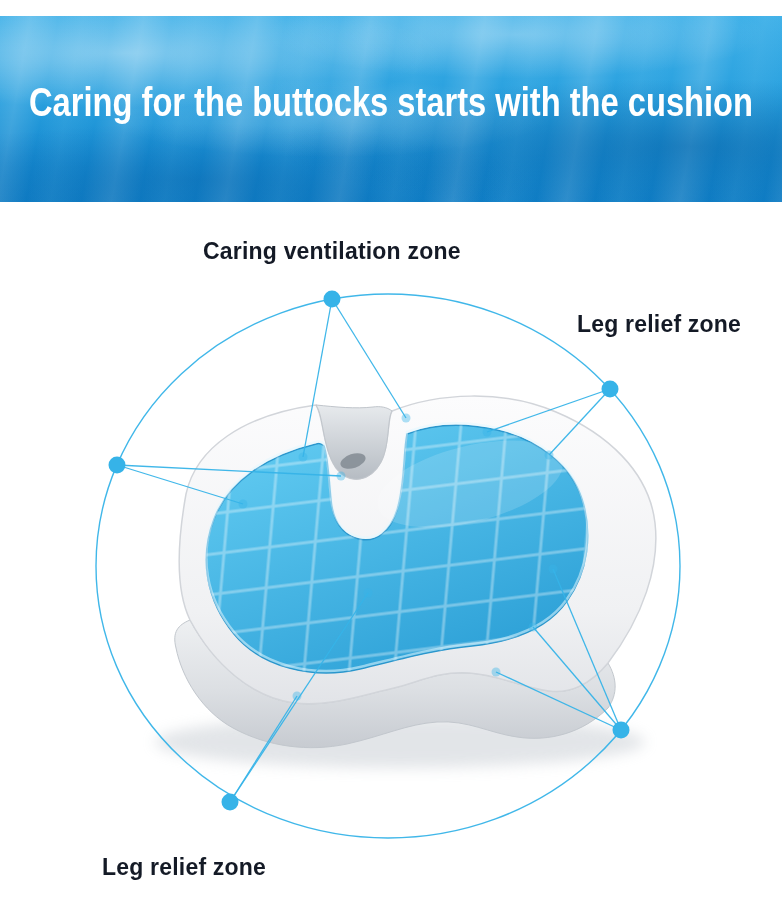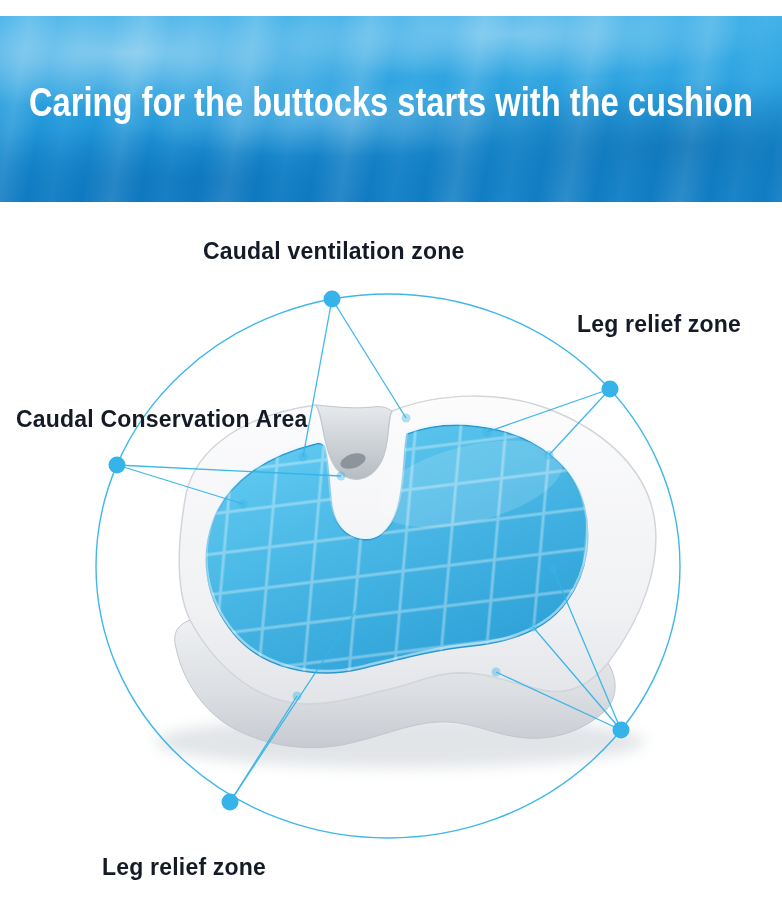--- a/index.html
+++ b/index.html
@@ -151,18 +151,17 @@
       <g>
         <circle class="anno-dot" cx="332" cy="283" r="8.5"></circle>
         <circle class="anno-dot" cx="610" cy="373" r="8.5"></circle>
         <circle class="anno-dot" cx="117" cy="449" r="8.5"></circle>
         <circle class="anno-dot" cx="621" cy="714" r="8.5"></circle>
         <circle class="anno-dot" cx="230" cy="786" r="8.5"></circle>
       </g>
     </g>
   </svg>
 
-  <div class="zone-label" style="left:203px; top:222px;">Caudal ventilation zone</div>
+  <div class="zone-label" style="left:203px; top:222px;">Caring ventilation zone</div>
   <div class="zone-label" style="left:577px; top:295px;">Leg relief zone</div>
-  <div class="zone-label" style="left:16px; top:390px;">Caudal Conservation Area</div>
   <div class="zone-label" style="left:102px; top:838px;">Leg relief zone</div>
 
 </div>
 
 </body></html>

